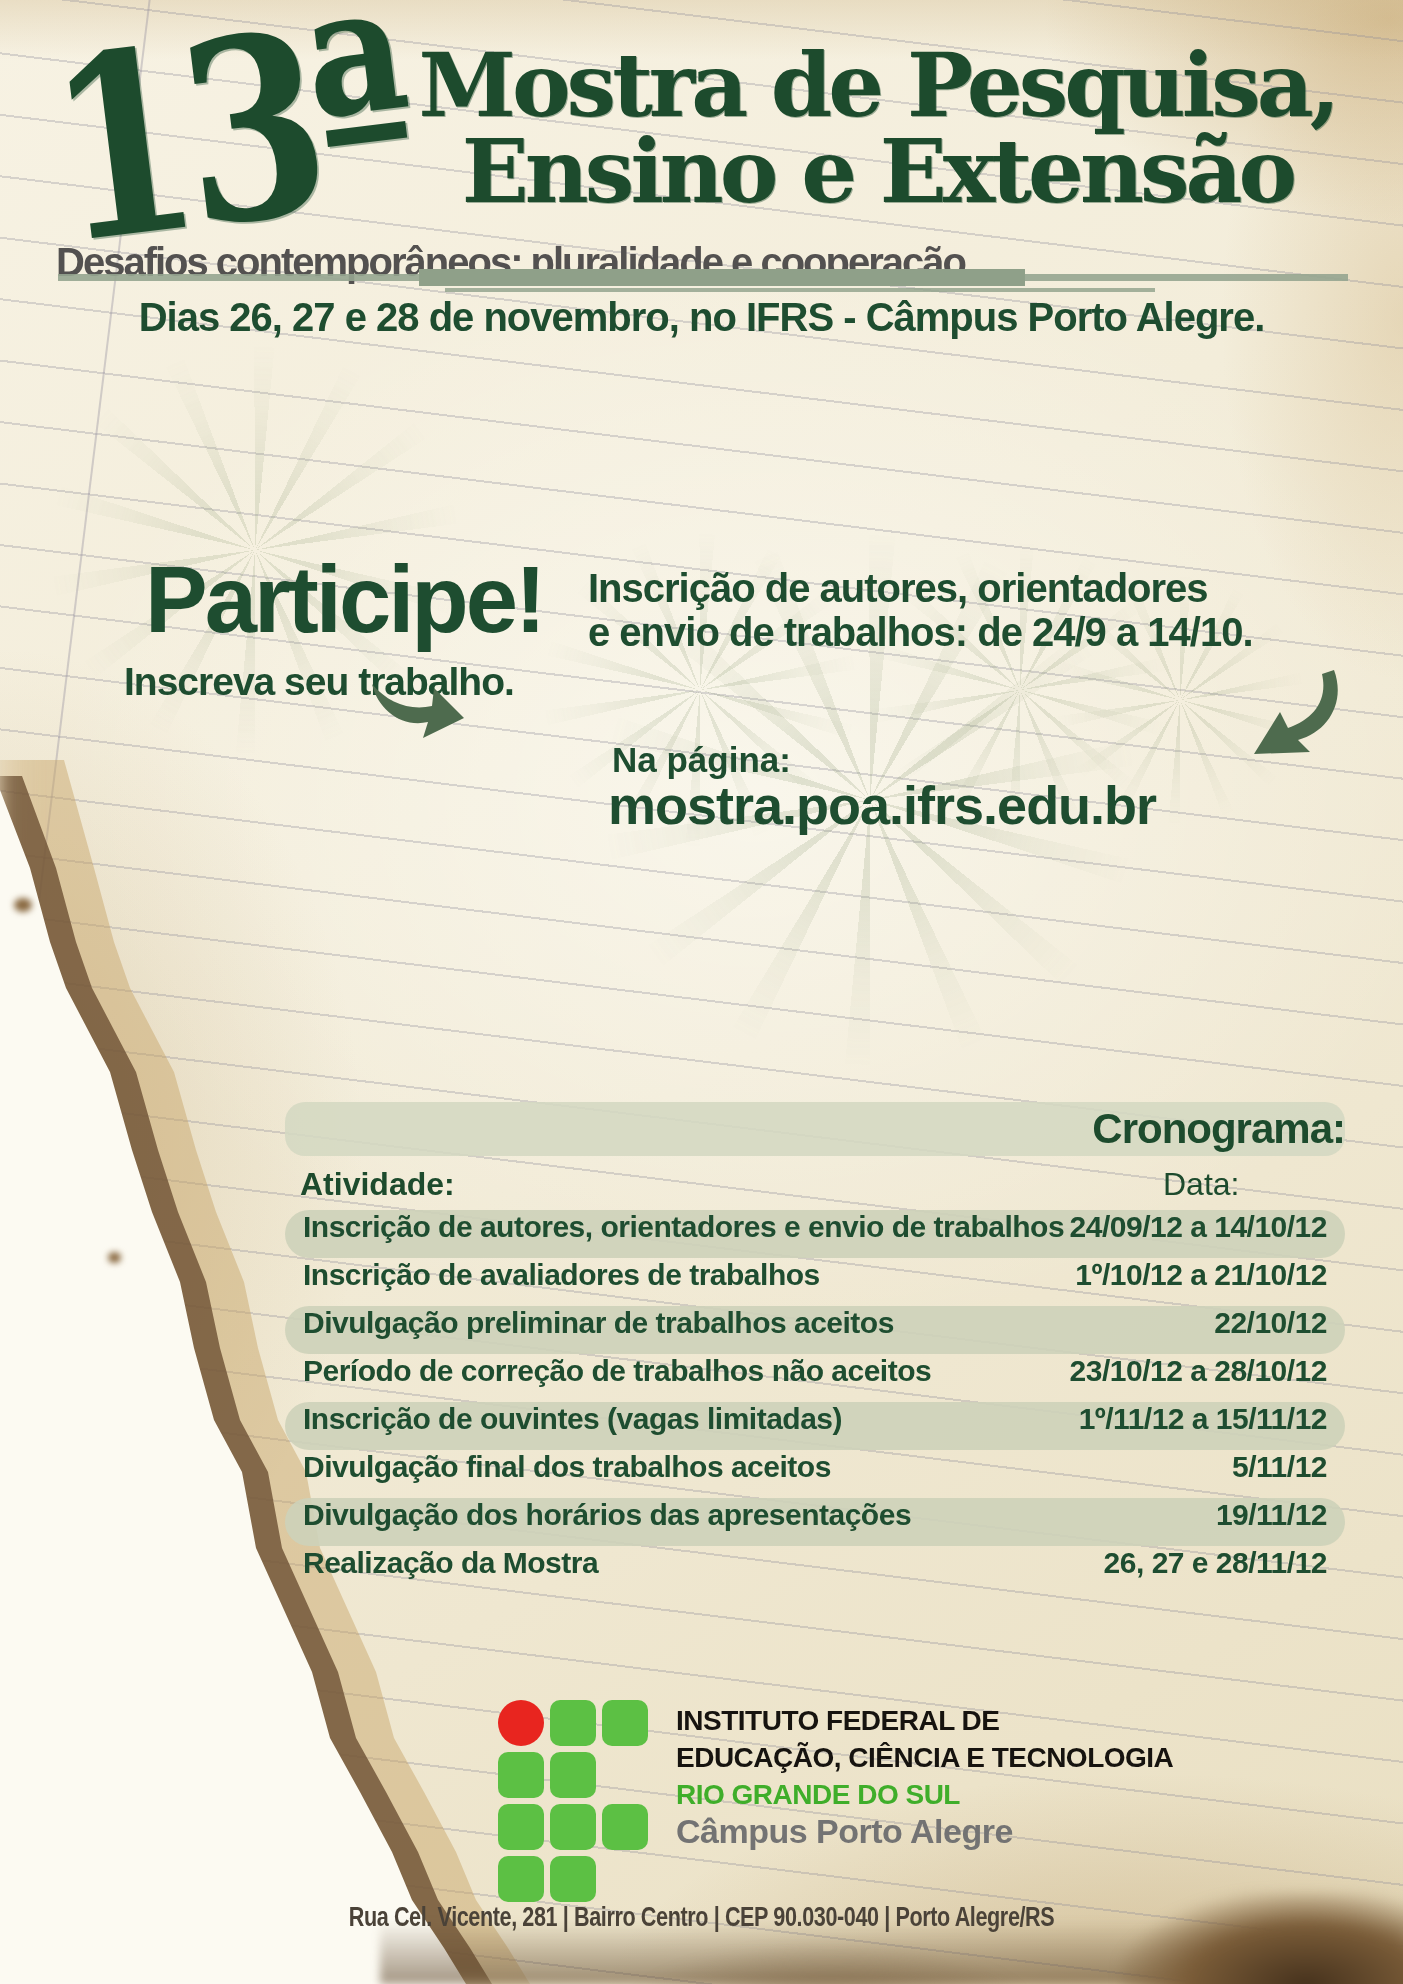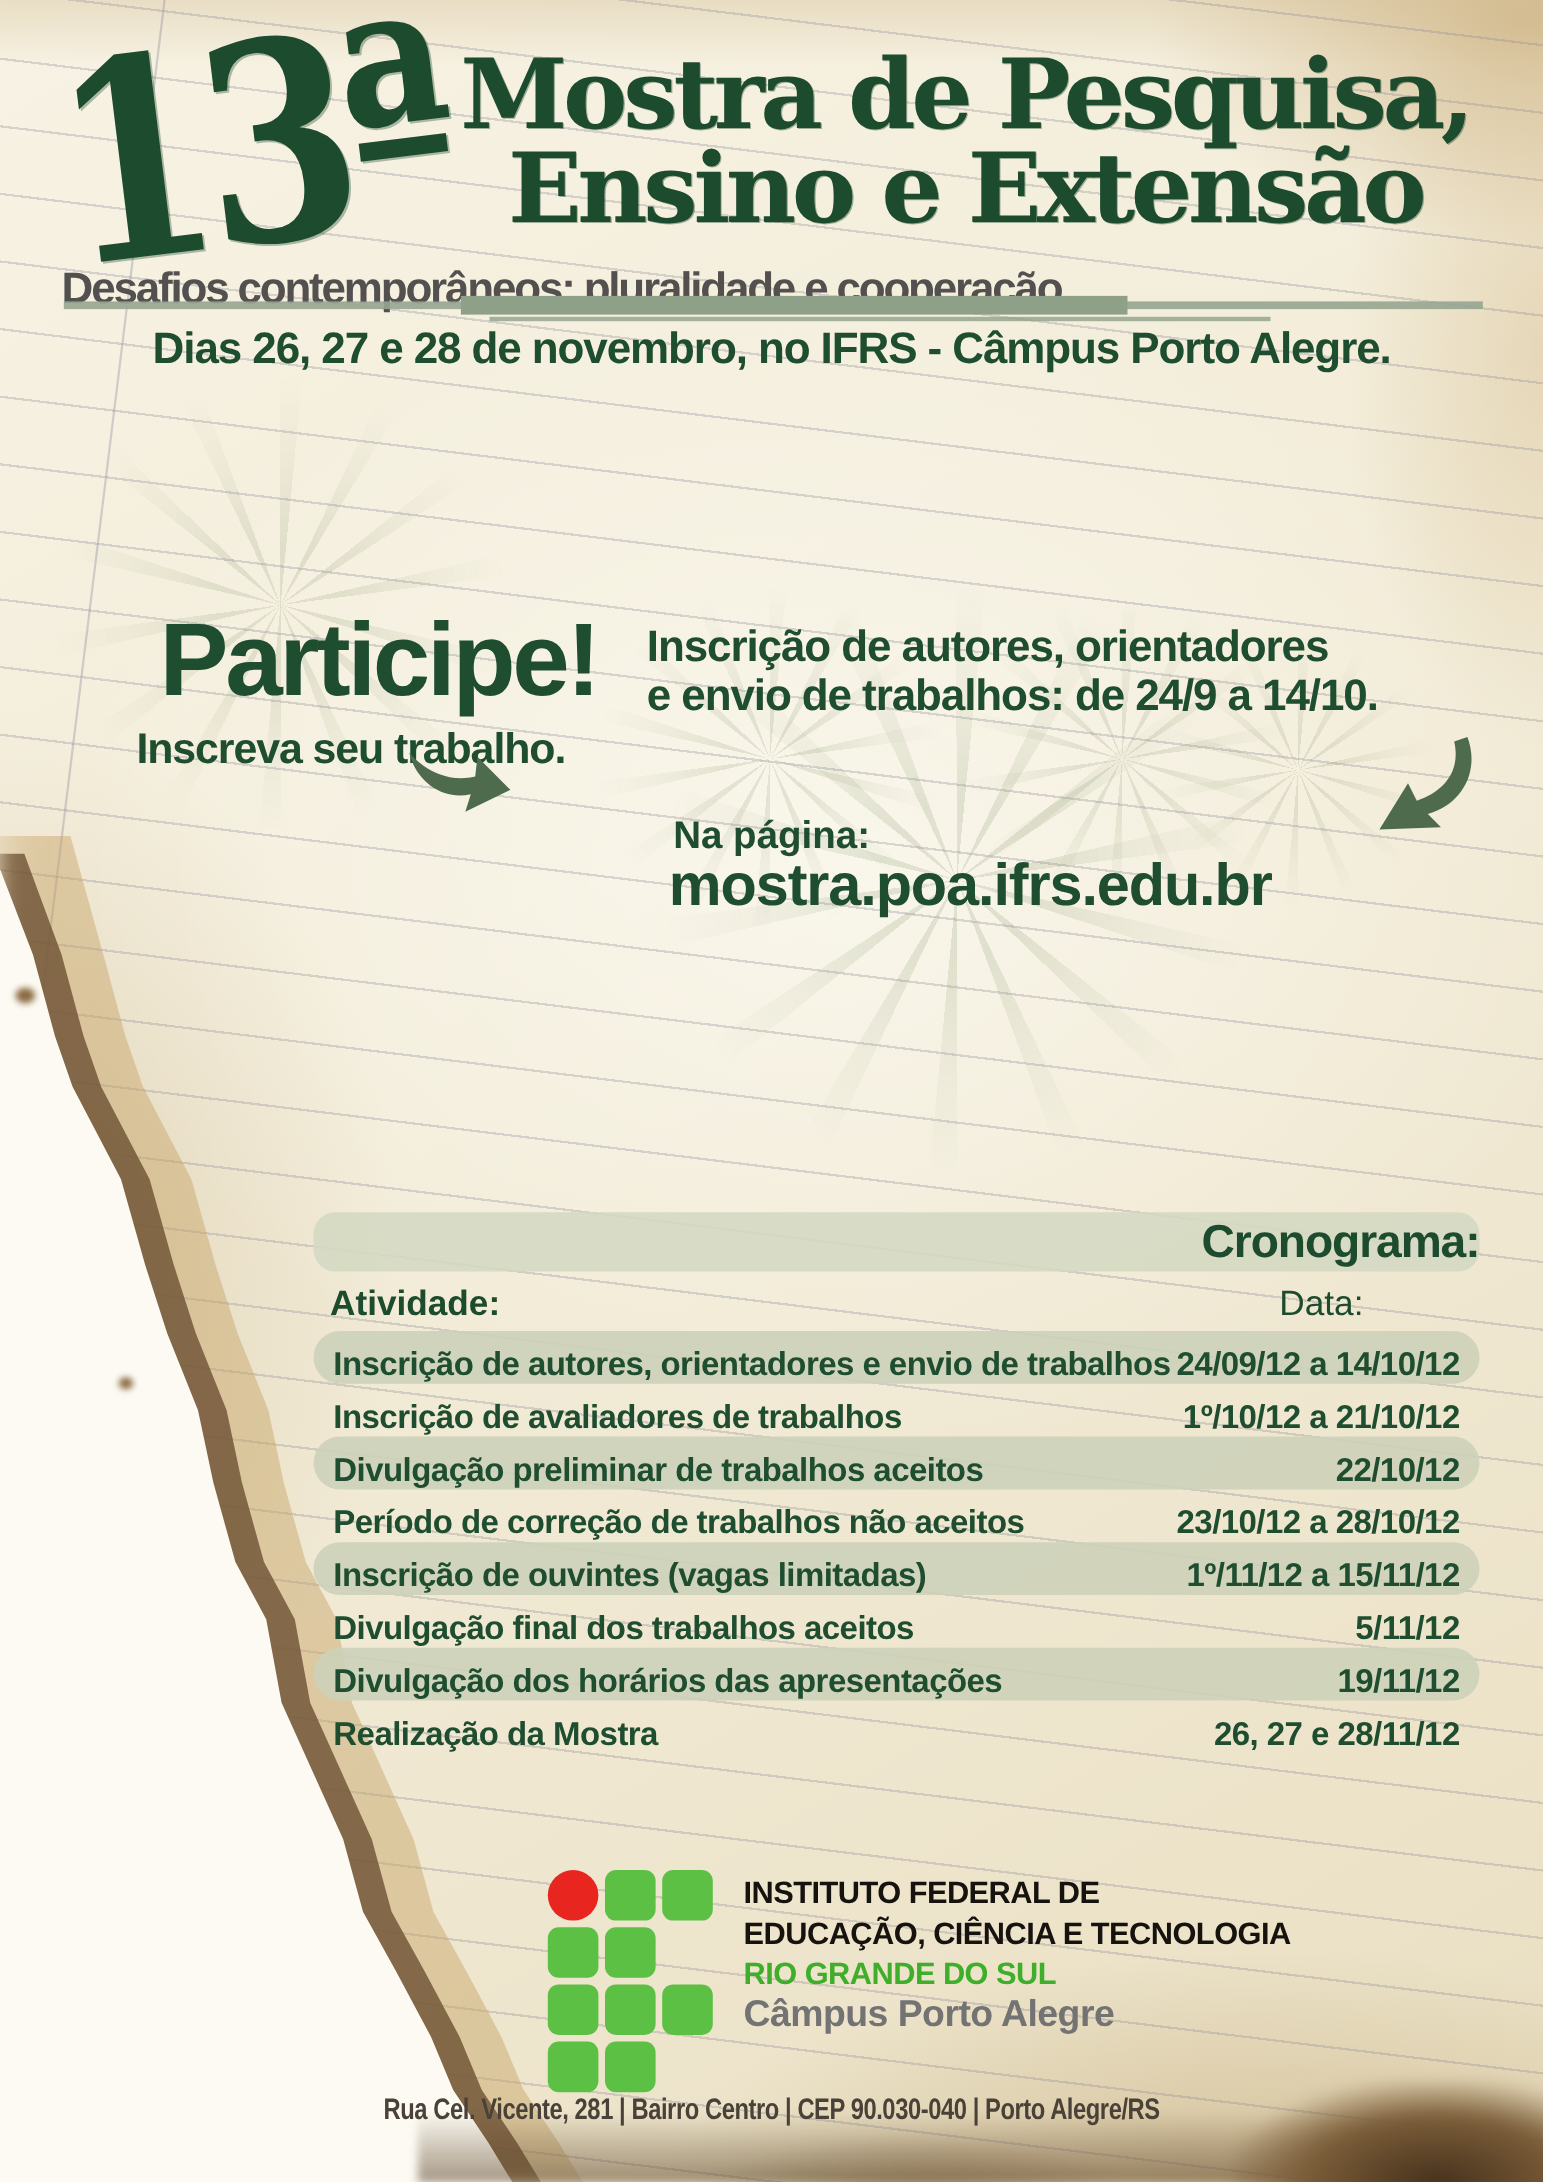--- a/index.html
+++ b/index.html
@@ -69,21 +69,21 @@
   .arrow{position:absolute;z-index:5;}
 
   
   .cron-bar{left:285px;top:1102px;width:1060px;height:54px;border-radius:20px;
     background:rgba(212,216,194,.88);display:flex;align-items:center;justify-content:flex-end;}
   .cron-bar span{font-size:42px;font-weight:bold;color:#1d4b2d;letter-spacing:-1px;}
   .cron-head{left:285px;top:1158px;width:1060px;height:52px;}
   .cron-head .h-act{position:absolute;left:15px;top:8px;font-size:32px;font-weight:bold;color:#1d4b2d;}
   .cron-head .h-date{position:absolute;left:878px;top:8px;font-size:32px;font-weight:normal;color:#1d4b2d;}
   .cron-rows{left:285px;top:1210px;width:1060px;}
-  .row{height:48px;display:flex;align-items:flex-end;justify-content:space-between;
+  .row{height:48px;display:flex;align-items:flex-start;justify-content:space-between;
     padding:0 18px;box-sizing:border-box;font-size:30px;font-weight:bold;
     letter-spacing:-.5px;color:#1e4d30;}
   .row.shaded{background:rgba(205,209,185,.9);border-radius:24px;}
   .row .r-date{white-space:nowrap;}
 
   
   .logo-grid{left:498px;top:1700px;display:grid;z-index:5;position:absolute;
     grid-template-columns:repeat(3,46px);grid-template-rows:repeat(4,46px);gap:6px;}
   .sq{background:#5cc044;border-radius:10px;}
   .dot-red{background:#e8251f;border-radius:50%;}

